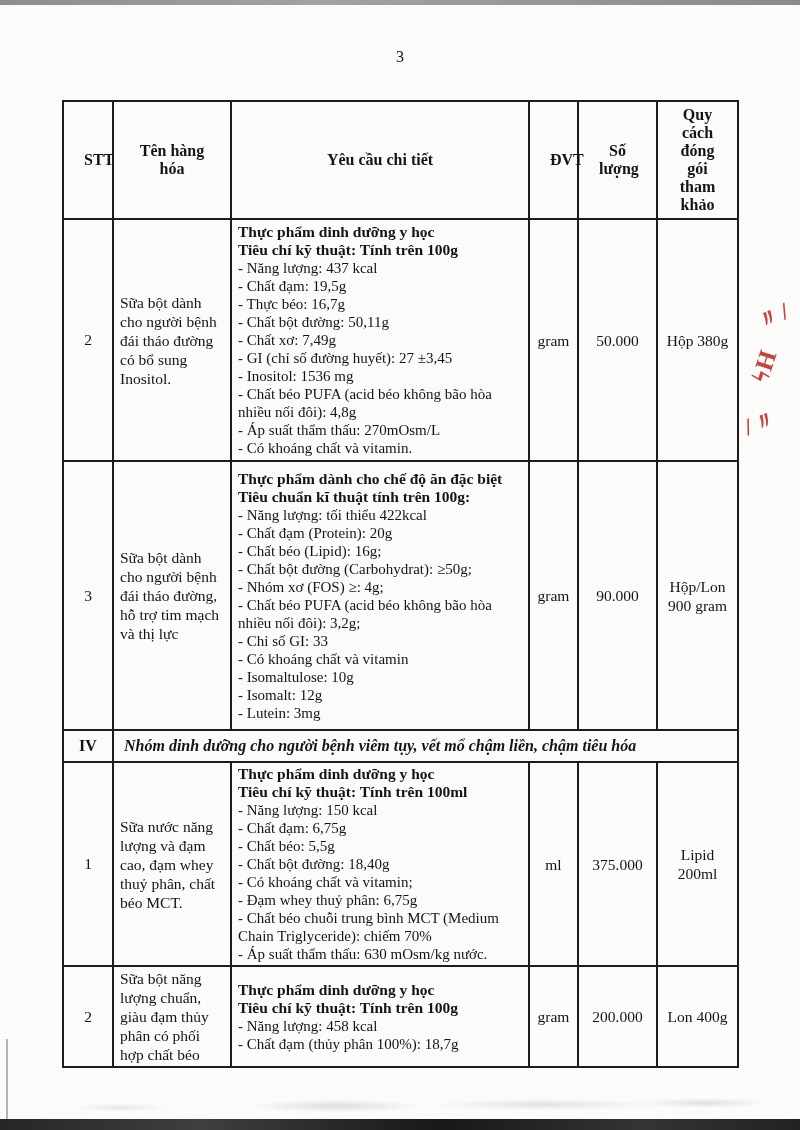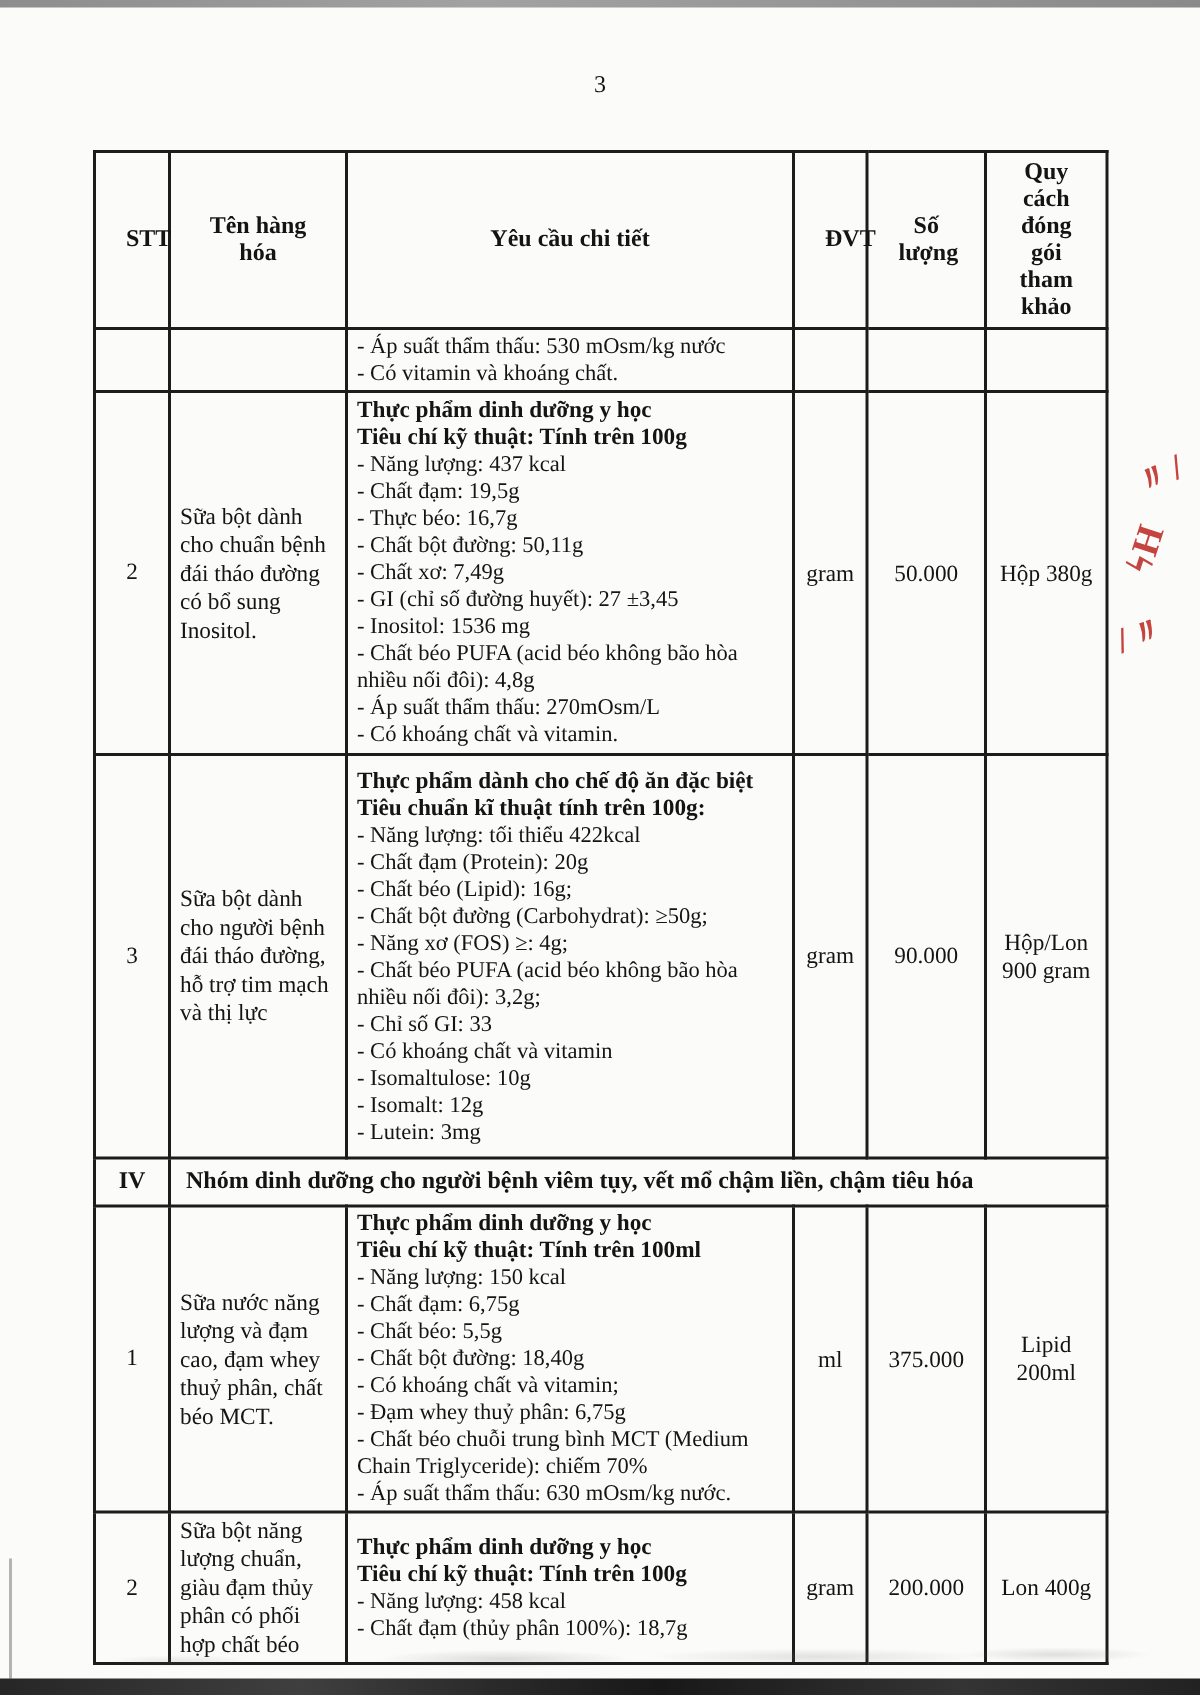--- a/index.html
+++ b/index.html
@@ -32,21 +32,21 @@
   .detail-line{font-size:15px;}
   .detail-line.b{font-weight:bold;font-size:15.5px;}
   tr.h-hdr   {height:80px;}
   tr.h-cont  {height:36px;}
   tr.h-row2  {height:242px;}
   tr.h-row3  {height:269px;}
   tr.h-sect  {height:32px;}
   tr.h-row41 {height:203px;}
   tr.h-row42 {height:96px;}
   tr.section-row td{font-weight:bold;font-size:16px;}
-  tr.section-row td.sec-title{text-align:left;padding:4px 10px;}
+  tr.section-row td.sec-title{text-align:left;padding:4px 10px;font-style:italic;}
 
   
   .ink{position:absolute;color:#c54440;font-weight:bold;pointer-events:none;}
   .ink-1{top:300px;left:756px;font-size:24px;transform:rotate(-24deg);letter-spacing:2px;}
   .ink-2{top:352px;left:748px;font-size:25px;transform:rotate(-72deg);letter-spacing:1px;}
   .ink-3{top:406px;left:744px;font-size:24px;transform:rotate(-20deg);letter-spacing:2px;}
 </style>
 </head>
 <body>
 
@@ -69,35 +69,24 @@
     <tbody>
         <tr class="h-hdr h-header">
       <td>STT</td>
       <td>Tên hàng hóa</td>
       <td>Yêu cầu chi tiết</td>
       <td>ĐVT</td>
       <td>Số lượng</td>
       <td>Quy cách đóng gói tham khảo</td>
     </tr>
 
-    <tr class="h-cont">
-      <td class="c-stt"></td>
-      <td class="c-name"></td>
-      <td class="c-details">
-            <div class="detail-line">- Áp suất thẩm thấu: 530 mOsm/kg nước</div>
-            <div class="detail-line">- Có vitamin và khoáng chất.</div>
-          </td>
-      <td class="c-unit"></td>
-      <td class="c-qty"></td>
-      <td class="c-pack"></td>
-    </tr>
 
     <tr class="h-row2">
       <td class="c-stt">2</td>
-      <td class="c-name">Sữa bột dành cho chuẩn bệnh đái tháo đường có bổ sung Inositol.</td>
+      <td class="c-name">Sữa bột dành cho người bệnh đái tháo đường có bổ sung Inositol.</td>
       <td class="c-details">
             <div class="detail-line b">Thực phẩm dinh dưỡng y học</div>
             <div class="detail-line b">Tiêu chí kỹ thuật: Tính trên 100g</div>
             <div class="detail-line">- Năng lượng: 437 kcal</div>
             <div class="detail-line">- Chất đạm: 19,5g</div>
             <div class="detail-line">- Thực béo: 16,7g</div>
             <div class="detail-line">- Chất bột đường: 50,11g</div>
             <div class="detail-line">- Chất xơ: 7,49g</div>
             <div class="detail-line">- GI (chỉ số đường huyết): 27 ±3,45</div>
             <div class="detail-line">- Inositol: 1536 mg</div>
@@ -113,21 +102,21 @@
     <tr class="h-row3">
       <td class="c-stt">3</td>
       <td class="c-name">Sữa bột dành cho người bệnh đái tháo đường, hỗ trợ tim mạch và thị lực</td>
       <td class="c-details">
             <div class="detail-line b">Thực phẩm dành cho chế độ ăn đặc biệt</div>
             <div class="detail-line b">Tiêu chuẩn kĩ thuật tính trên 100g:</div>
             <div class="detail-line">- Năng lượng: tối thiểu 422kcal</div>
             <div class="detail-line">- Chất đạm (Protein): 20g</div>
             <div class="detail-line">- Chất béo (Lipid): 16g;</div>
             <div class="detail-line">- Chất bột đường (Carbohydrat): ≥50g;</div>
-            <div class="detail-line">- Năng xơ (FOS) ≥: 4g;</div>
+            <div class="detail-line">- Nhóm xơ (FOS) ≥: 4g;</div>
             <div class="detail-line">- Chất béo PUFA (acid béo không bão hòa nhiều nối đôi): 3,2g;</div>
             <div class="detail-line">- Chỉ số GI: 33</div>
             <div class="detail-line">- Có khoáng chất và vitamin</div>
             <div class="detail-line">- Isomaltulose: 10g</div>
             <div class="detail-line">- Isomalt: 12g</div>
             <div class="detail-line">- Lutein: 3mg</div>
           </td>
       <td class="c-unit">gram</td>
       <td class="c-qty">90.000</td>
       <td class="c-pack">Hộp/Lon 900 gram</td>

